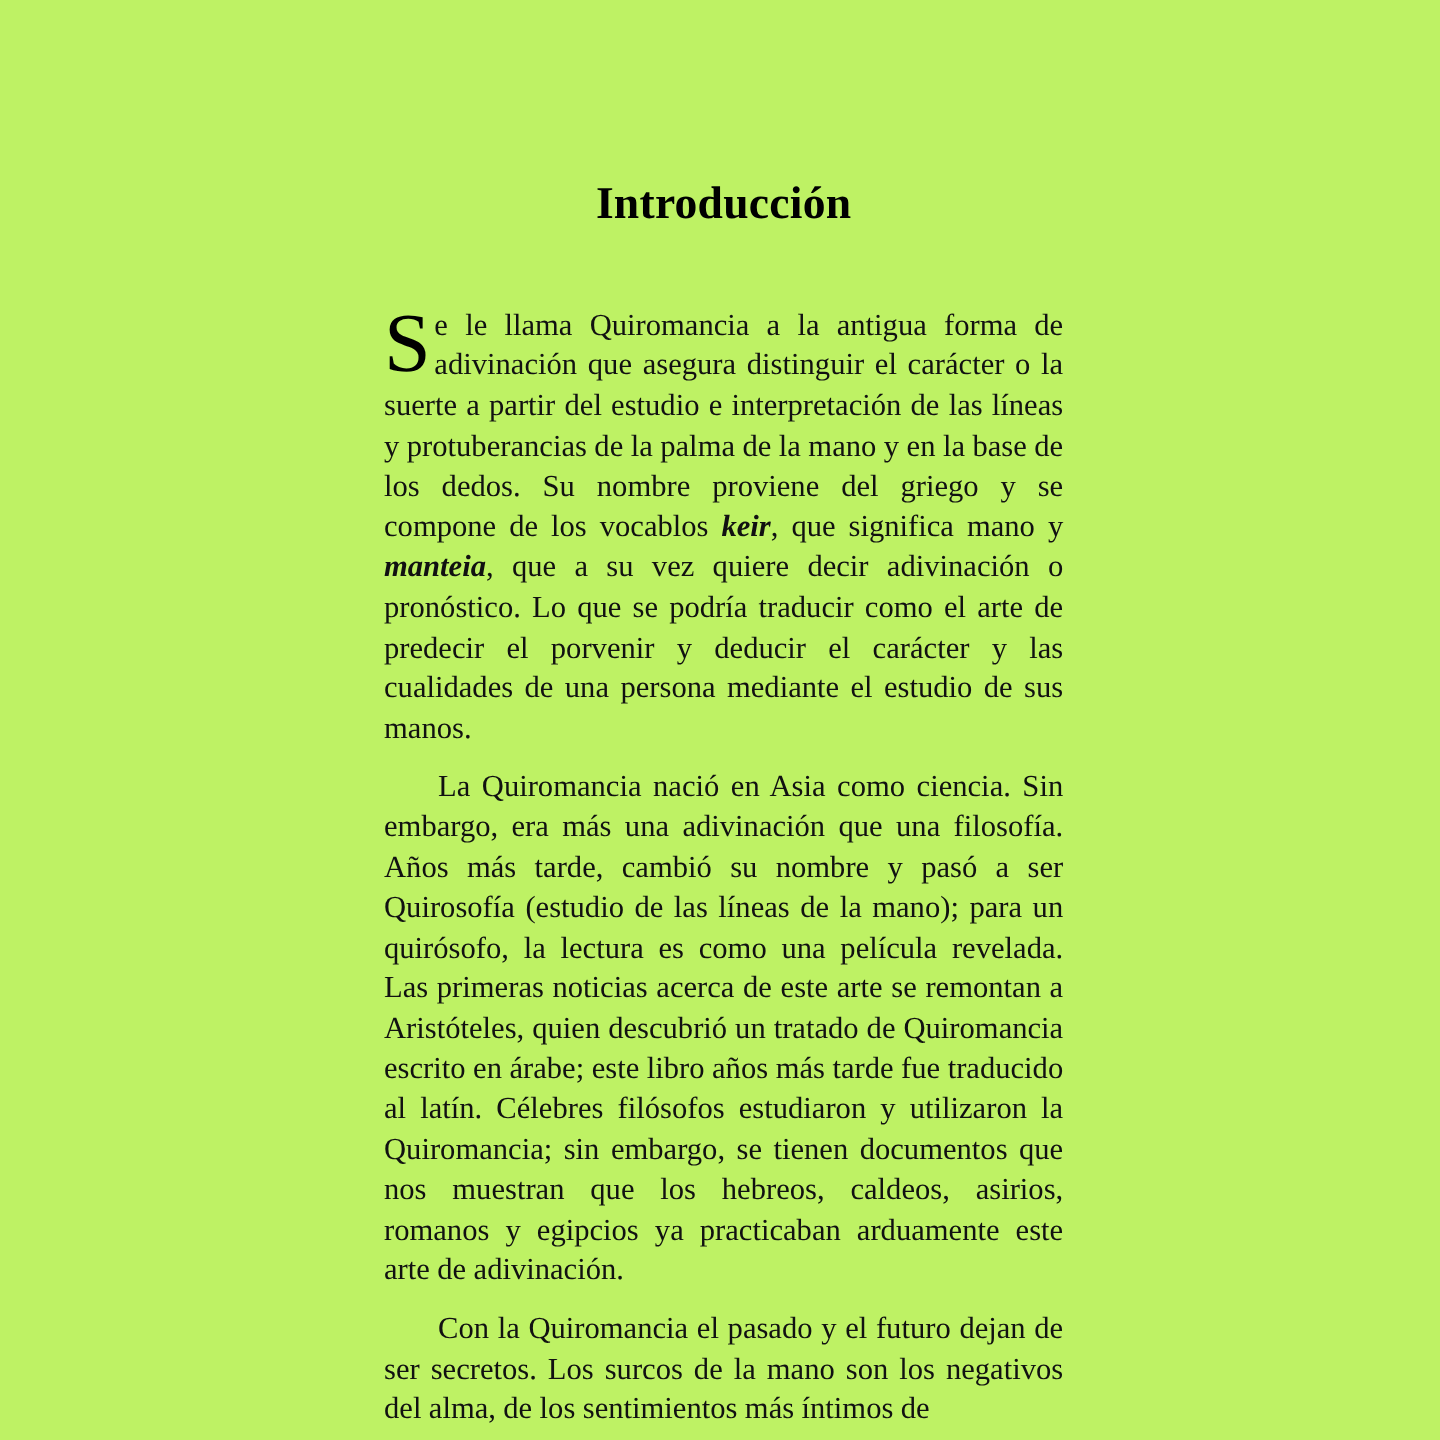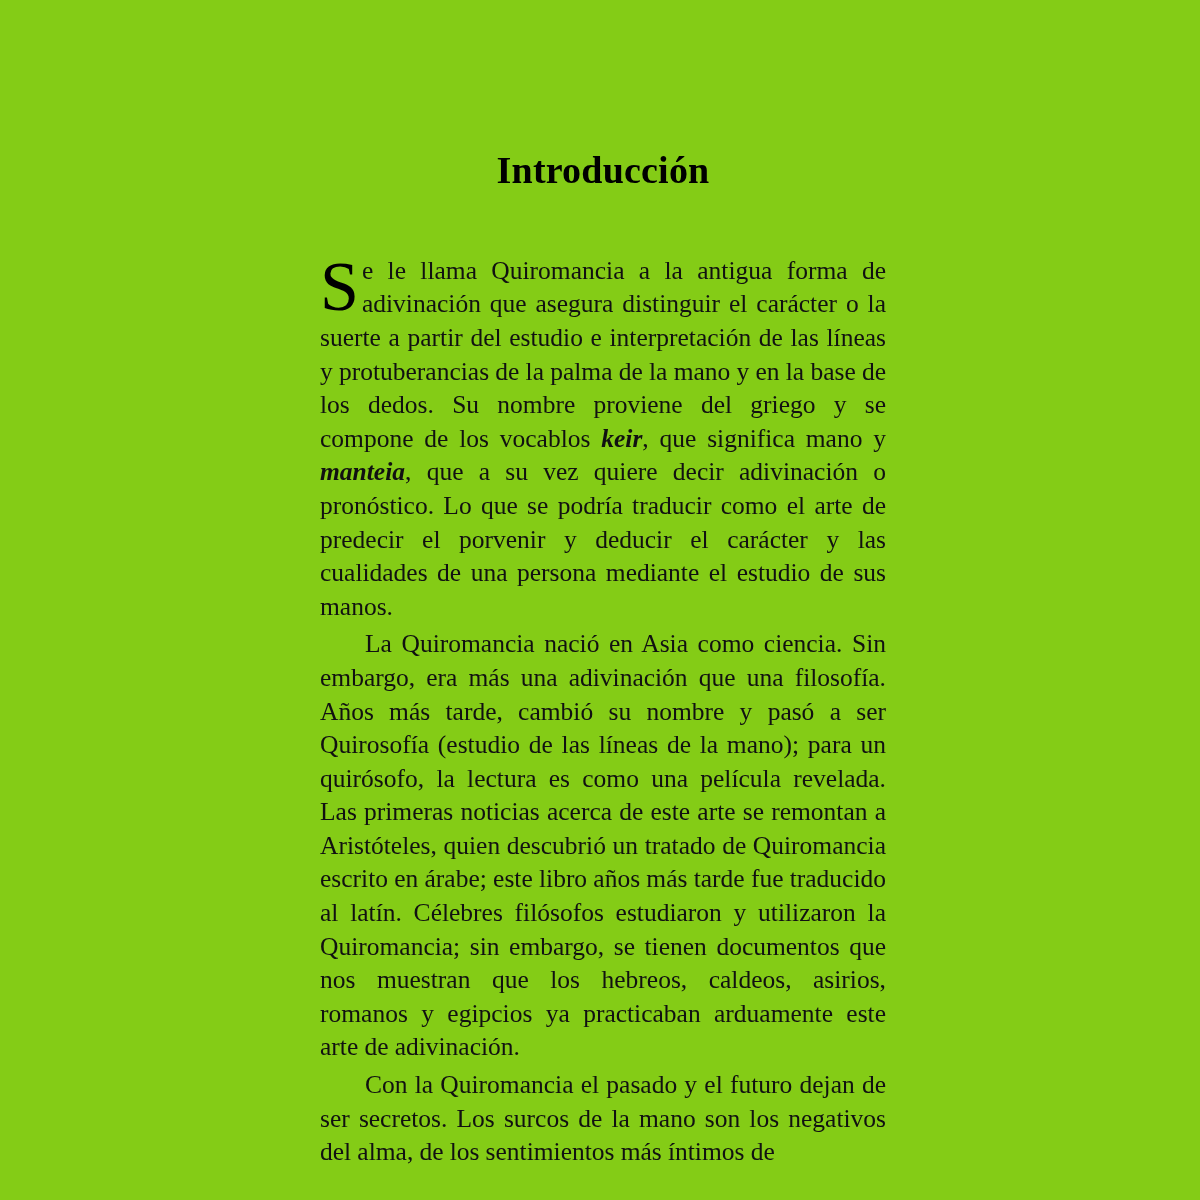--- a/index.html
+++ b/index.html
@@ -12,21 +12,21 @@
     height: 1200px;
     overflow: hidden;
     font-family: "Liberation Serif", "DejaVu Serif", serif;
     color: #0a0a0a;
   }
 
   .page {
     position: relative;
     width: 1200px;
     height: 1200px;
-    background: #84cc16;
+    background: #bef264;
   }
 
   .text-block {
     position: absolute;
     left: 320px;
     top: 150px;
     width: 566px;
   }
 
   .chapter-title {
@@ -76,21 +76,21 @@
     color: #000000;
     font-family: "Liberation Serif", "DejaVu Serif", serif;
   }
 
   .ital {
     font-style: italic;
     font-weight: bold;
   }
 
   .para + .para {
-    margin-top: 4px;
+    margin-top: 15px;
   }
 </style>
 </head>
 <body>
 
 <div class="page">
 
   <div class="text-block">
 
     <h1 class="chapter-title">Introducción</h1>

